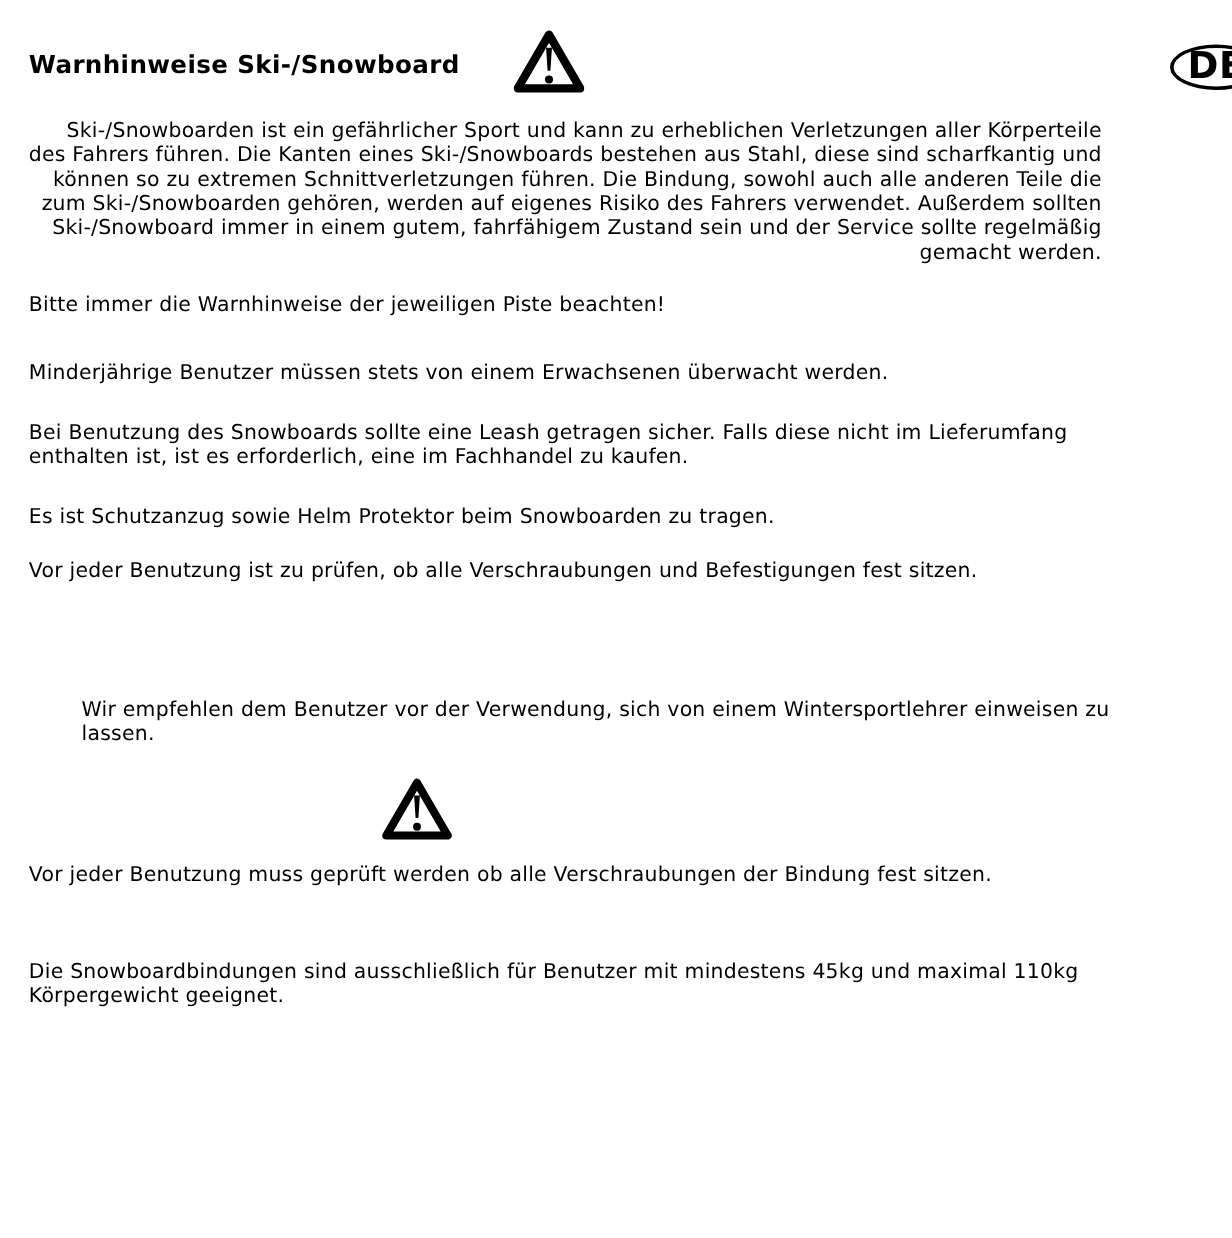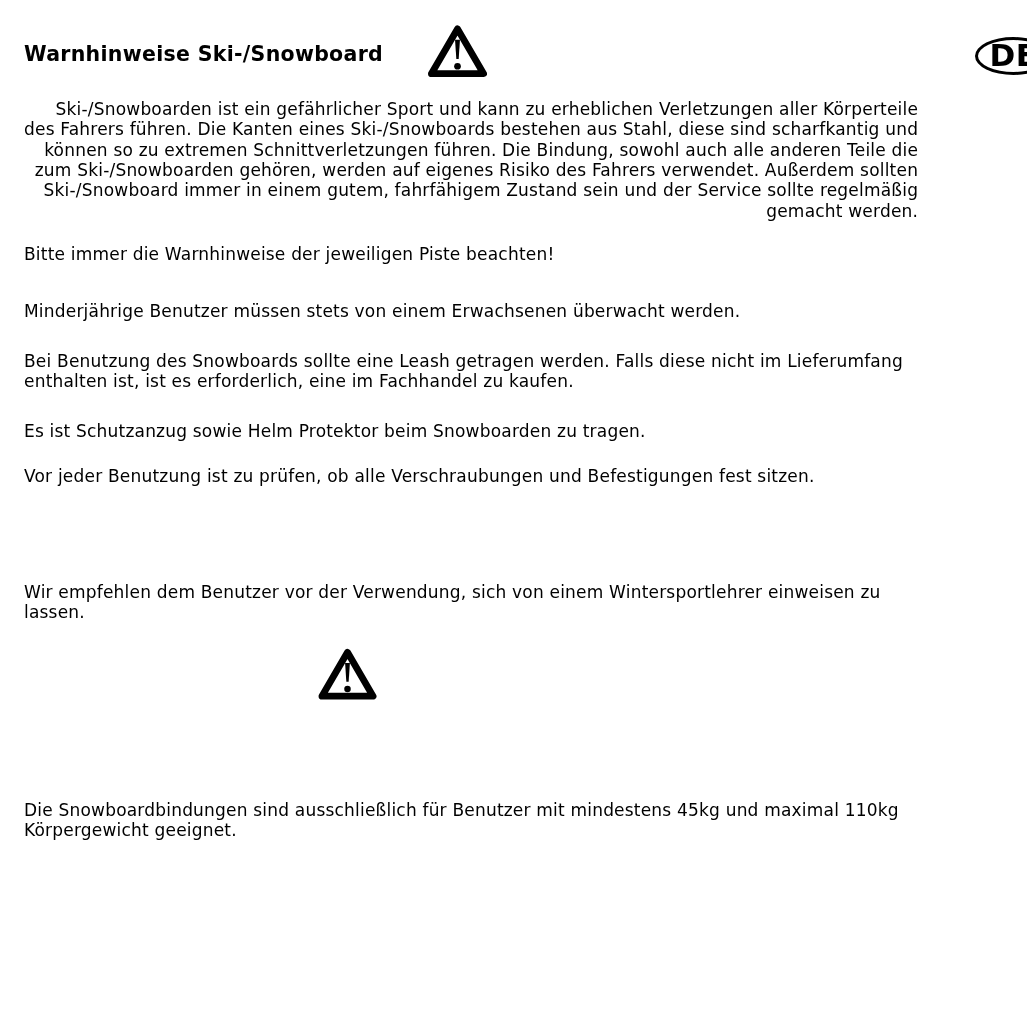--- a/index.html
+++ b/index.html
@@ -67,30 +67,31 @@
   </div>
 
   <div class="para" style="top:99px;text-align:right;">Ski-/Snowboarden ist ein gefährlicher Sport und kann zu erheblichen Verletzungen aller Körperteile
 des Fahrers führen. Die Kanten eines Ski-/Snowboards bestehen aus Stahl, diese sind scharfkantig und
 können so zu extremen Schnittverletzungen führen. Die Bindung, sowohl auch alle anderen Teile die
 zum Ski-/Snowboarden gehören, werden auf eigenes Risiko des Fahrers verwendet. Außerdem sollten
 Ski-/Snowboard immer in einem gutem, fahrfähigem Zustand sein und der Service sollte regelmäßig
 gemacht werden.</div>
   <div class="para" style="top:244px;">Bitte immer die Warnhinweise der jeweiligen Piste beachten!</div>
   <div class="para" style="top:301px;">Minderjährige Benutzer müssen stets von einem Erwachsenen überwacht werden.</div>
-  <div class="para" style="top:351px;">Bei Benutzung des Snowboards sollte eine Leash getragen werden. Falls diese nicht im Lieferumfang
+  <div class="para" style="top:351px;">Bei Benutzung des Snowboards sollte eine Leash getragen sicher. Falls diese nicht im Lieferumfang
 enthalten ist, ist es erforderlich, eine im Fachhandel zu kaufen.</div>
   <div class="para" style="top:421px;">Es ist Schutzanzug sowie Helm Protektor beim Snowboarden zu tragen.</div>
   <div class="para" style="top:466px;">Vor jeder Benutzung ist zu prüfen, ob alle Verschraubungen und Befestigungen fest sitzen.</div>
-  <div class="para" style="top:582px;">Wir empfehlen dem Benutzer vor der Verwendung, sich von einem Wintersportlehrer einweisen zu
+  <div class="para" style="top:582px;margin-left:44px;">Wir empfehlen dem Benutzer vor der Verwendung, sich von einem Wintersportlehrer einweisen zu
 lassen.</div>
 
 
   <svg class="tri" style="left:318px; top:647px;" width="59" height="55" viewBox="0 0 60 57" xmlns="http://www.w3.org/2000/svg">
     <path d="M30 5.5 L56.5 51 L3.5 51 Z" fill="none" stroke="#000" stroke-width="7" stroke-linejoin="round"></path>
     <path d="M27.5 16.5 L32.5 16.5 L31.2 36 L28.8 36 Z" fill="#000"></path>
     <circle cx="30" cy="43.5" r="3.4" fill="#000"></circle>
   </svg>
 
+  <div class="para" style="top:719px;">Vor jeder Benutzung muss geprüft werden ob alle Verschraubungen der Bindung fest sitzen.</div>
   <div class="para" style="top:768px;margin-top:32px;">Die Snowboardbindungen sind ausschließlich für Benutzer mit mindestens 45kg und maximal 110kg
 Körpergewicht geeignet.</div>
 
 </div>
 
 </body></html>

